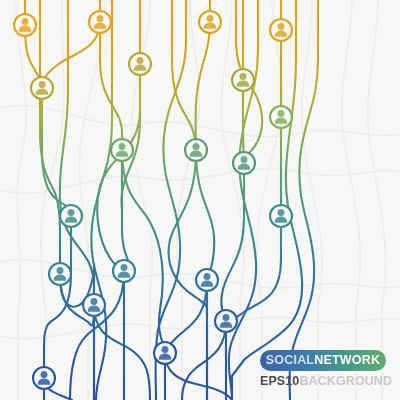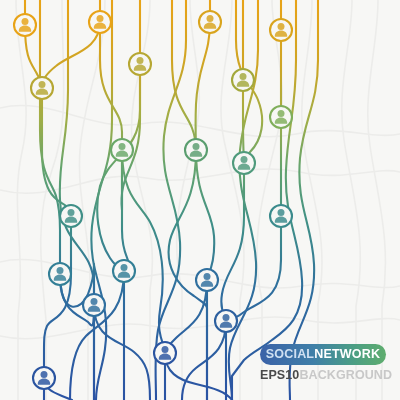--- a/index.html
+++ b/index.html
@@ -22,21 +22,21 @@
     position: absolute;
     left: 0;
     top: 0;
     width: 400px;
     height: 400px;
     display: block;
   }
   .badge-wrap {
     position: absolute;
     right: 12px;
-    bottom: 18px;
+    bottom: 12px;
     width: 128px;
     text-align: center;
     user-select: none;
     margin-top: 12px;
   }
   .badge-pill {
     display: block;
     width: 126px;
     height: 21px;
     line-height: 21px;

